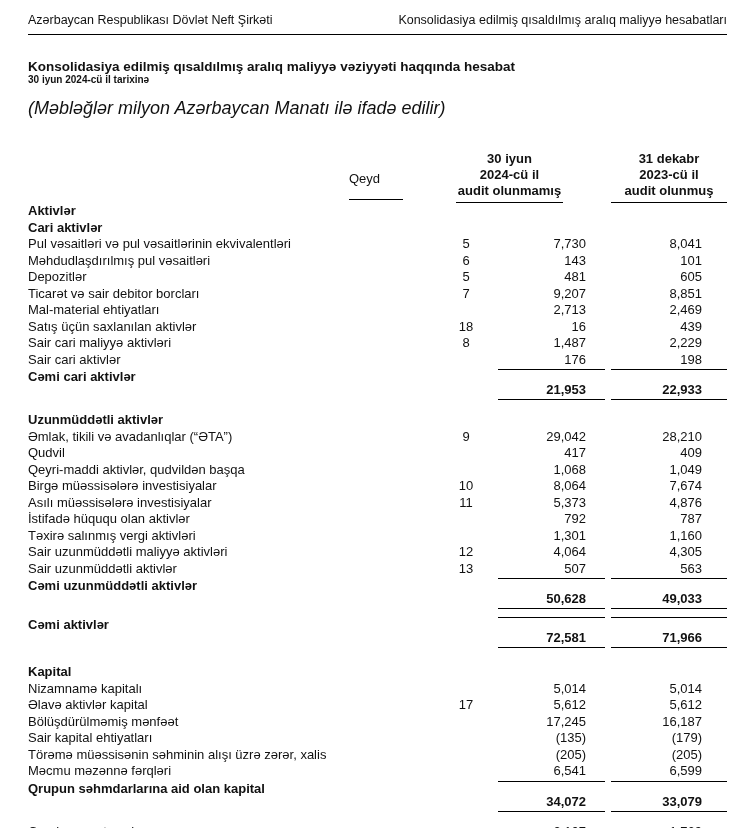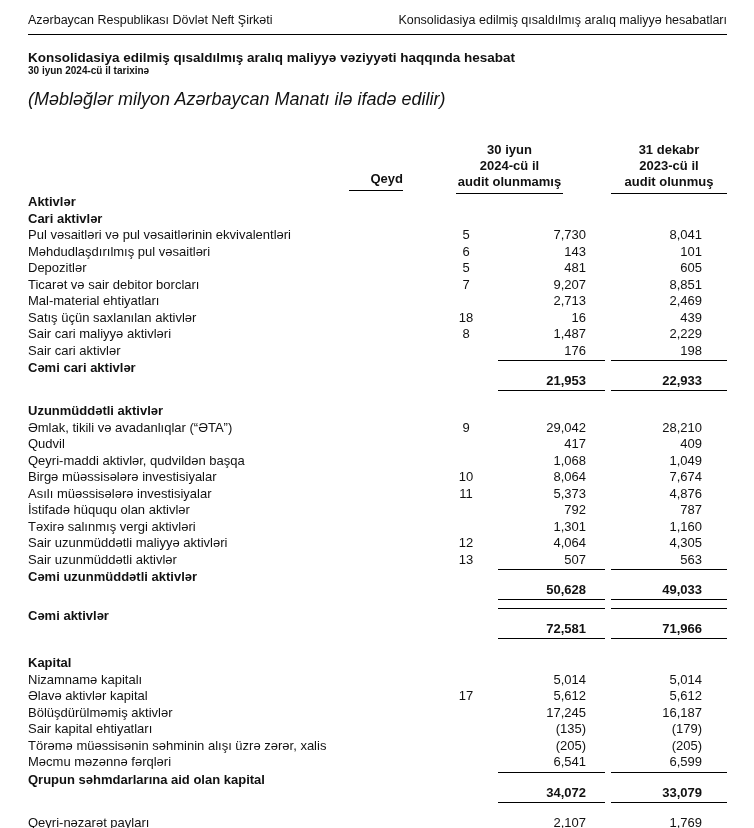--- a/index.html
+++ b/index.html
@@ -7,38 +7,38 @@
   body {
     width:754px; height:828px; overflow:hidden;
     font-family:"Liberation Sans", sans-serif;
     color:#111; font-size:13px;
   }
   .page { padding:8px 27px 0 28px; }
 
   .doc-header { display:flex; justify-content:space-between; padding-top:5px; font-size:12.5px; }
   .rule { border:none; border-top:1.5px solid #000; margin-top:7px; }
 
-  .report-title { font-size:13.5px; font-weight:bold; margin-top:15px; }
+  .report-title { font-size:13.5px; font-weight:bold; margin-top:24px; }
   .report-date  { font-size:10px; font-weight:bold; margin-top:0; }
   .units { font-style:italic; font-size:18px; margin-top:13px; }
 
   .table { margin-top:32px; }
 
   
   .c.label { flex:1; padding-right:4px; }
   .c.note  { width:64px; text-align:center; }
   .c.v1    { width:107px; text-align:right; padding-right:19px; }
   .c.v2    { width:116px; margin-left:6px; text-align:right; padding-right:25px; }
 
   .thead { display:flex; align-items:flex-end; }
   .thead .hcell { font-weight:bold; line-height:16px; padding-bottom:3px; }
   .thead .v1, .thead .v2 { text-align:center; padding-right:0; border-bottom:1.5px solid #000;margin-left:48px; }
   .thead .hline { display:block; }
   .thead .note { display:flex; justify-content:center; border-bottom:none; }
-  .thead .qeyd-box { width:54px; text-align:right; font-weight:bold; border-bottom:1.5px solid #000; padding-bottom:3px; }
+  .thead .qeyd-box { width:54px; text-align:left; font-weight:normal; border-bottom:1.5px solid #000; padding-bottom:12px; }
 
   .tbody .row { display:flex; align-items:flex-start; height:16.5px; }
   .row.section .c.label { font-weight:bold; }
   .row.total { height:auto; margin-top:1px; }
   .row.total .c.label { font-weight:bold; }
   .row.total .c.v1, .row.total .c.v2 {
     font-weight:bold;
     border-top:1px solid #000;
     border-bottom:1px solid #000;
     padding-top:12px; padding-bottom:2px;
@@ -249,21 +249,21 @@
     <div class="c v1">5,014</div>
     <div class="c v2">5,014</div>
   </div>
         <div class="row data">
     <div class="c label">Əlavə aktivlər kapital</div>
     <div class="c note">17</div>
     <div class="c v1">5,612</div>
     <div class="c v2">5,612</div>
   </div>
         <div class="row data">
-    <div class="c label">Bölüşdürülməmiş aktivlər</div>
+    <div class="c label">Bölüşdürülməmiş mənfəət</div>
     <div class="c note"></div>
     <div class="c v1">17,245</div>
     <div class="c v2">16,187</div>
   </div>
         <div class="row data">
     <div class="c label">Sair kapital ehtiyatları</div>
     <div class="c note"></div>
     <div class="c v1">(135)</div>
     <div class="c v2">(179)</div>
   </div>

